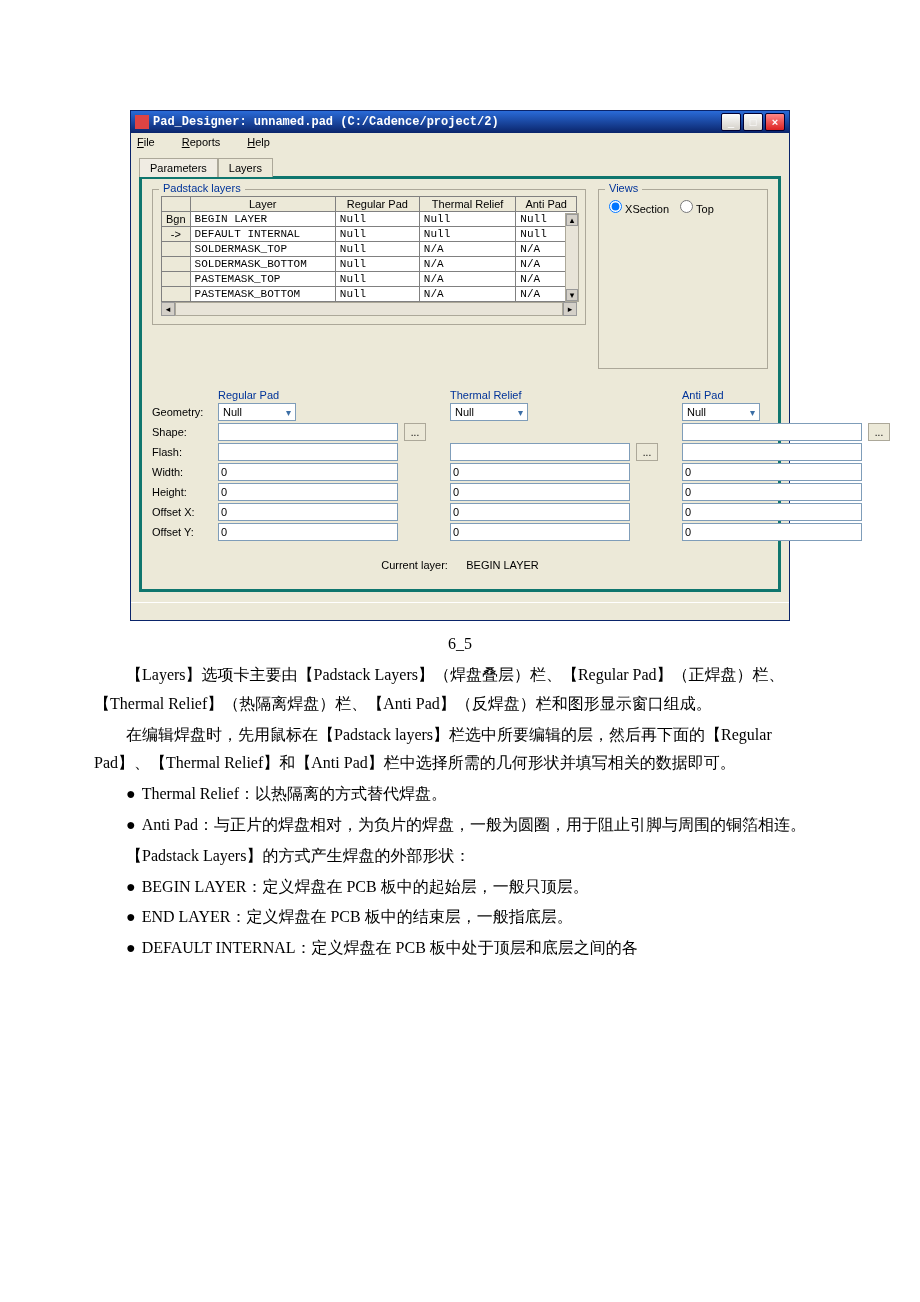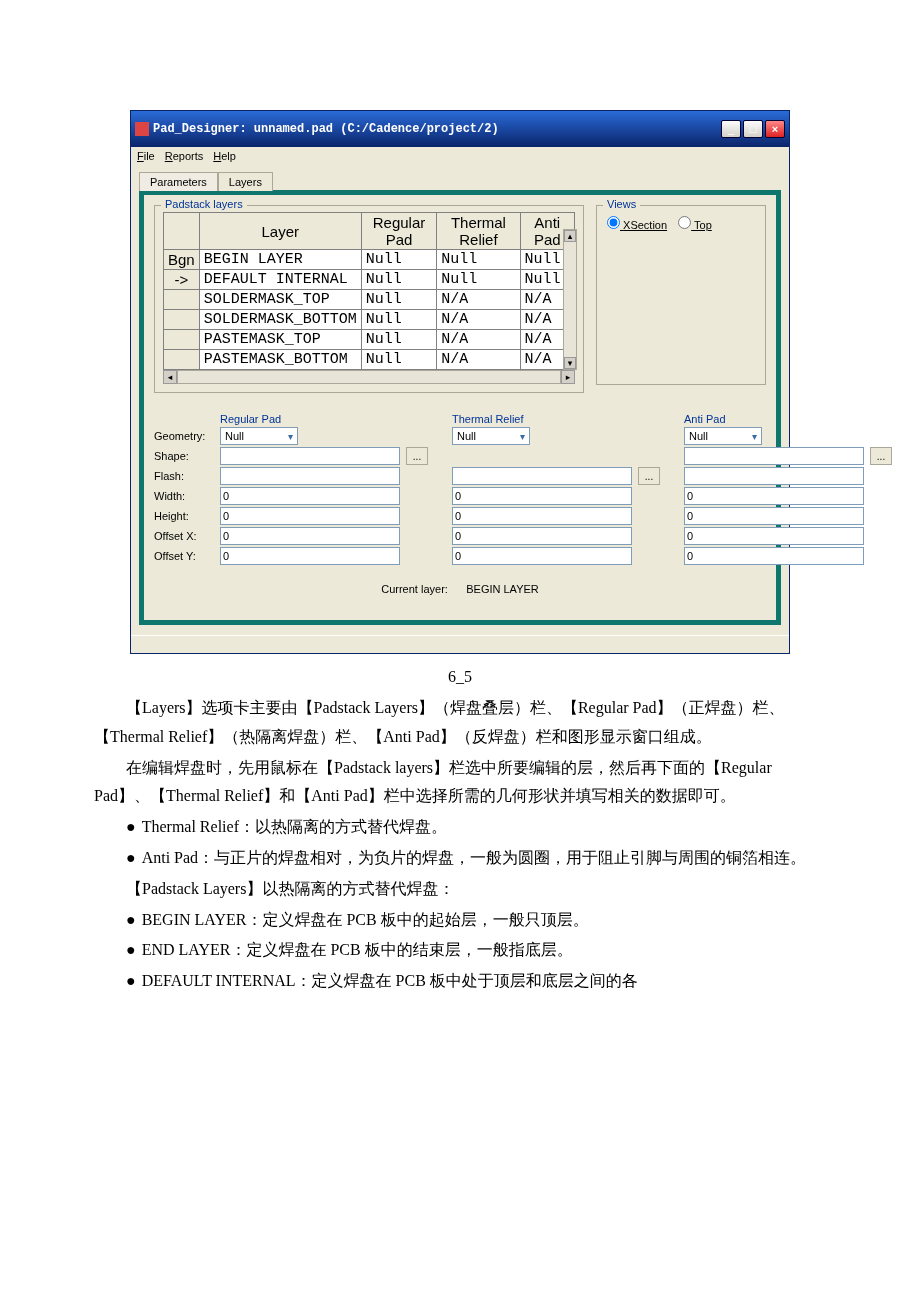--- a/index.html
+++ b/index.html
@@ -12,21 +12,21 @@
 }
 .window {
   margin: 110px auto 0;
   width: 660px;
   border: 1px solid #0a246a;
   background: #ece9d8;
   font-family: Tahoma, "MS Sans Serif", sans-serif;
   font-size: 11px;
 }
 .titlebar {
-  height: 36px;
+  height: 22px;
   background: linear-gradient(to bottom, #2a6bd8 0%, #0a246a 100%);
   color: #fff;
   display: flex;
   align-items: center;
   padding: 0 4px;
 }
 .titlebar-icon {
   width: 14px; height: 14px;
   background: #d44;
   margin-right: 4px;
@@ -37,63 +37,63 @@
   width: 20px; height: 18px;
   background: linear-gradient(#fcfcfc,#d4d0c8);
   border: 1px solid #003;
   border-radius: 2px;
   display: flex; align-items: center; justify-content: center;
   font-family: Arial, sans-serif;
 }
 .tbtn.close { background: linear-gradient(#f88,#d22); color:#fff; font-weight:bold;}
 .menubar {
   display: flex;
-  gap: 10px;
+  gap: 27px;
   padding: 3px 6px;
   background: #ece9d8;
 }
 .menubar span u { text-decoration: underline; }
 .tabs-area {
   padding: 6px 8px 10px;
 }
 .tabstrip { display:flex; }
 .tab {
   border: 1px solid #aca899;
   border-bottom: none;
   padding: 3px 10px;
   background: #ece9d8;
   position: relative;
   top: 1px;
 }
 .tab:not(.active) { background: #f0ece3; }
 .tab.active { background:#ece9d8; }
 .tabpanel {
-  border: 5px solid #0f766e;
-  padding: 10px 10px 25px;
+  border: 3px solid #0f766e;
+  padding: 10px 10px 18px;
   background:#ece9d8;
 }
 .groupbox {
   border: 1px solid #aca899;
   padding: 6px 8px 8px;
   position: relative;
   margin-bottom: 6px;
 }
 .groupbox > .legend {
   position: absolute;
   top: -8px; left: 6px;
   background: #ece9d8;
   padding: 0 4px;
   color: #003399;
 }
 .top-row { display:flex; gap: 12px; align-items:flex-start; }
 .padstack { flex: 1; }
 .views-box { width: 170px; min-height: 180px; }
 .views-opts { padding: 4px 2px; color:#000; }
-.views-opts label { margin-right: 8px; text-decoration: underline; }
-.tbl { border-collapse: collapse; width: 100%; font-size:15px; }
+.views-opts label { margin-right: 8px; }
+.tbl { border-collapse: collapse; width: 100%; font-size:11px; }
 .tbl th, .tbl td {
   border: 1px solid #808080;
   padding: 1px 4px;
   text-align: left;
   background:#fff;
   font-weight: normal;
   font-family: "Courier New", monospace;
 }
 .tbl th { background:#ece9d8; text-align:center; font-family: Tahoma, sans-serif; }
 .tbl td.rowhdr { background:#ece9d8; text-align:center; width:28px; font-family:Tahoma,sans-serif;}
@@ -350,19 +350,19 @@
 
 <div class="caption65">6_5</div>
 
 <div class="chinese">
   <p>【Layers】选项卡主要由【Padstack Layers】（焊盘叠层）栏、【Regular Pad】（正焊盘）栏、【Thermal Relief】（热隔离焊盘）栏、【Anti Pad】（反焊盘）栏和图形显示窗口组成。</p>
   <p>在编辑焊盘时，先用鼠标在【Padstack layers】栏选中所要编辑的层，然后再下面的【Regular Pad】、【Thermal Relief】和【Anti Pad】栏中选择所需的几何形状并填写相关的数据即可。</p>
   <ul>
     <li>Thermal Relief：以热隔离的方式替代焊盘。</li>
     <li>Anti Pad：与正片的焊盘相对，为负片的焊盘，一般为圆圈，用于阻止引脚与周围的铜箔相连。</li>
   </ul>
-  <p style="text-indent:2em">【Padstack Layers】以热隔离的方式替代焊盘：</p>
+  <p style="text-indent:2em">【Padstack Layers】的方式产生焊盘的外部形状：</p>
   <ul>
     <li>BEGIN LAYER：定义焊盘在 PCB 板中的起始层，一般只顶层。</li>
     <li>END LAYER：定义焊盘在 PCB 板中的结束层，一般指底层。</li>
     <li>DEFAULT INTERNAL：定义焊盘在 PCB 板中处于顶层和底层之间的各</li>
   </ul>
 </div>
 
 </body></html>

